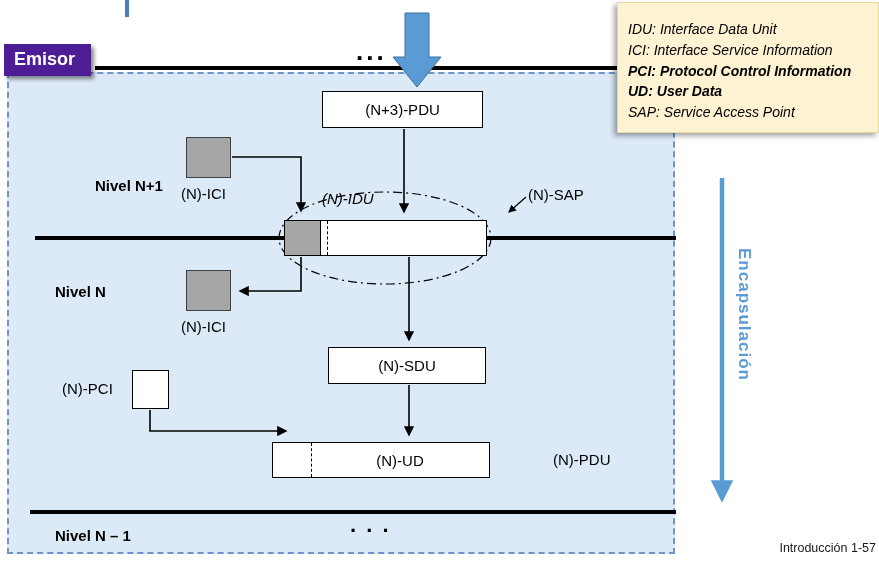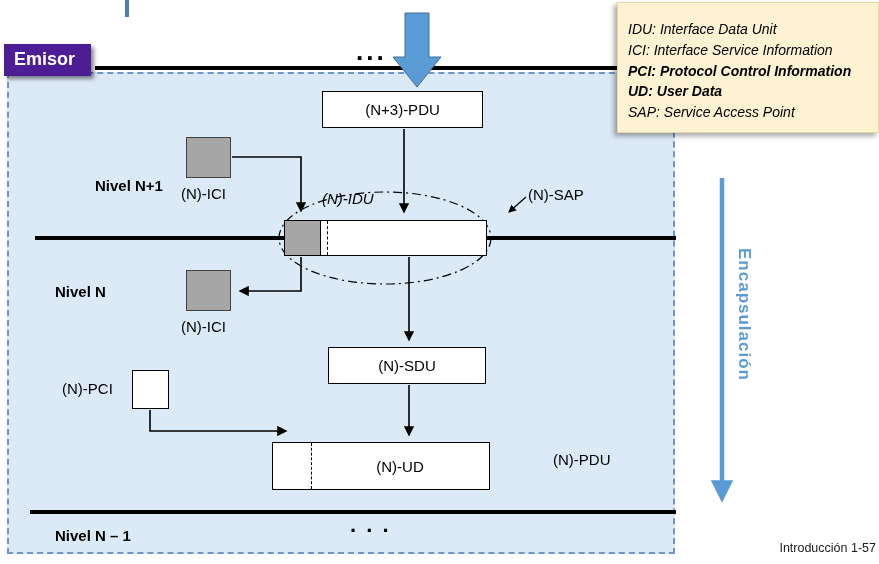--- a/index.html
+++ b/index.html
@@ -118,21 +118,21 @@
   <div class="graybox" style="left:186px; top:270px; width:45px; height:41px;"></div>
   <div class="lbl" style="left:181px; top:318px;">(N)-ICI</div>
 
   <div class="lbl lvl" style="left:55px; top:283px;">Nivel N</div>
 
   <div class="box" style="left:328px; top:347px; width:158px; height:37px;">(N)-SDU</div>
 
   <div class="lbl" style="left:62px; top:380px;">(N)-PCI</div>
   <div class="box" style="left:132px; top:370px; width:37px; height:39px;"></div>
 
-  <div class="box" style="left:272px; top:442px; width:218px; height:48px;">
+  <div class="box" style="left:272px; top:442px; width:218px; height:36px;">
     <div class="seg-dash" style="left:38px;"></div>
     <span class="udtext">(N)-UD</span>
   </div>
   <div class="lbl" style="left:523px; top:451px;margin-left:30px;">(N)-PDU</div>
 
   <div class="lbl lvl" style="left:55px; top:527px;">Nivel N – 1</div>
   <div class="dots-bottom">. . .</div>
 
   <div class="encap">Encapsulación</div>
 

